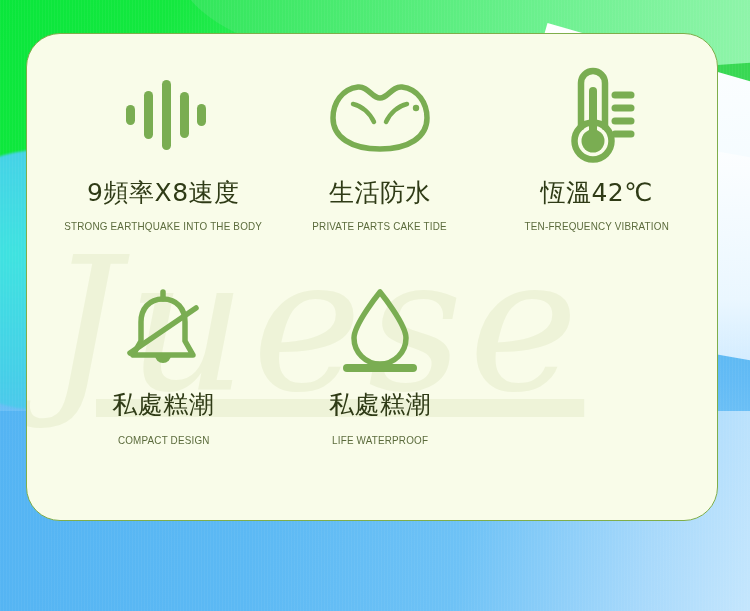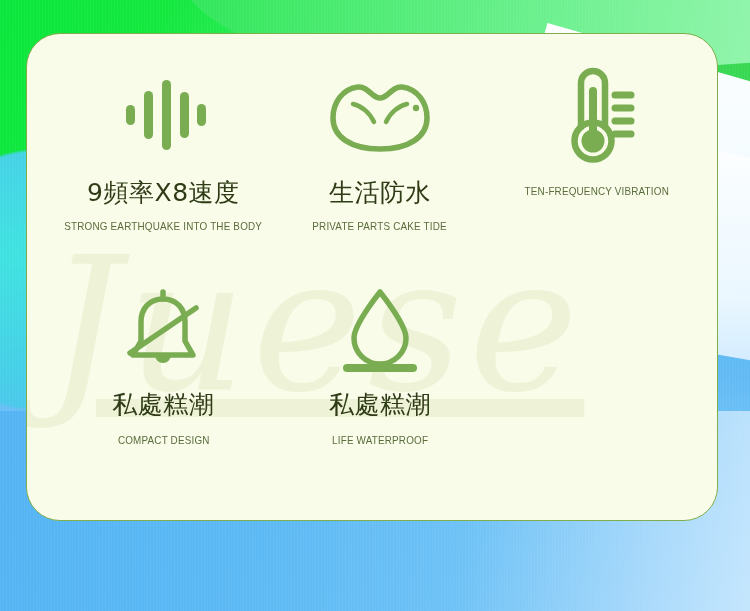--- a/index.html
+++ b/index.html
@@ -229,20 +229,21 @@
               <circle cx="38" cy="76" r="11.5" fill="#7aad52" stroke="none"></circle>
               <g stroke-width="7" stroke-linecap="round">
                 <path d="M60 30 L76 30"></path>
                 <path d="M60 43 L76 43"></path>
                 <path d="M60 56 L76 56"></path>
                 <path d="M60 69 L76 69"></path>
               </g>
             </g>
           </svg>
         </div>
+        <div class="title">恆溫42℃</div>
         <div class="subtitle">TEN-FREQUENCY VIBRATION</div>
       </div>
 
 
       <div class="cell row2">
         <div class="icon-wrap">
           <svg width="92" height="88" viewBox="0 0 92 88">
             <g fill="none" stroke="#7aad52" stroke-width="5.5" stroke-linecap="round" stroke-linejoin="round">
               <path d="M46 12 C32 12 24 22 24 35 L24 54 L16 68 L76 68 L68 54 L68 35 C68 22 60 12 46 12 Z"></path>
               <path d="M46 12 L46 5"></path>

